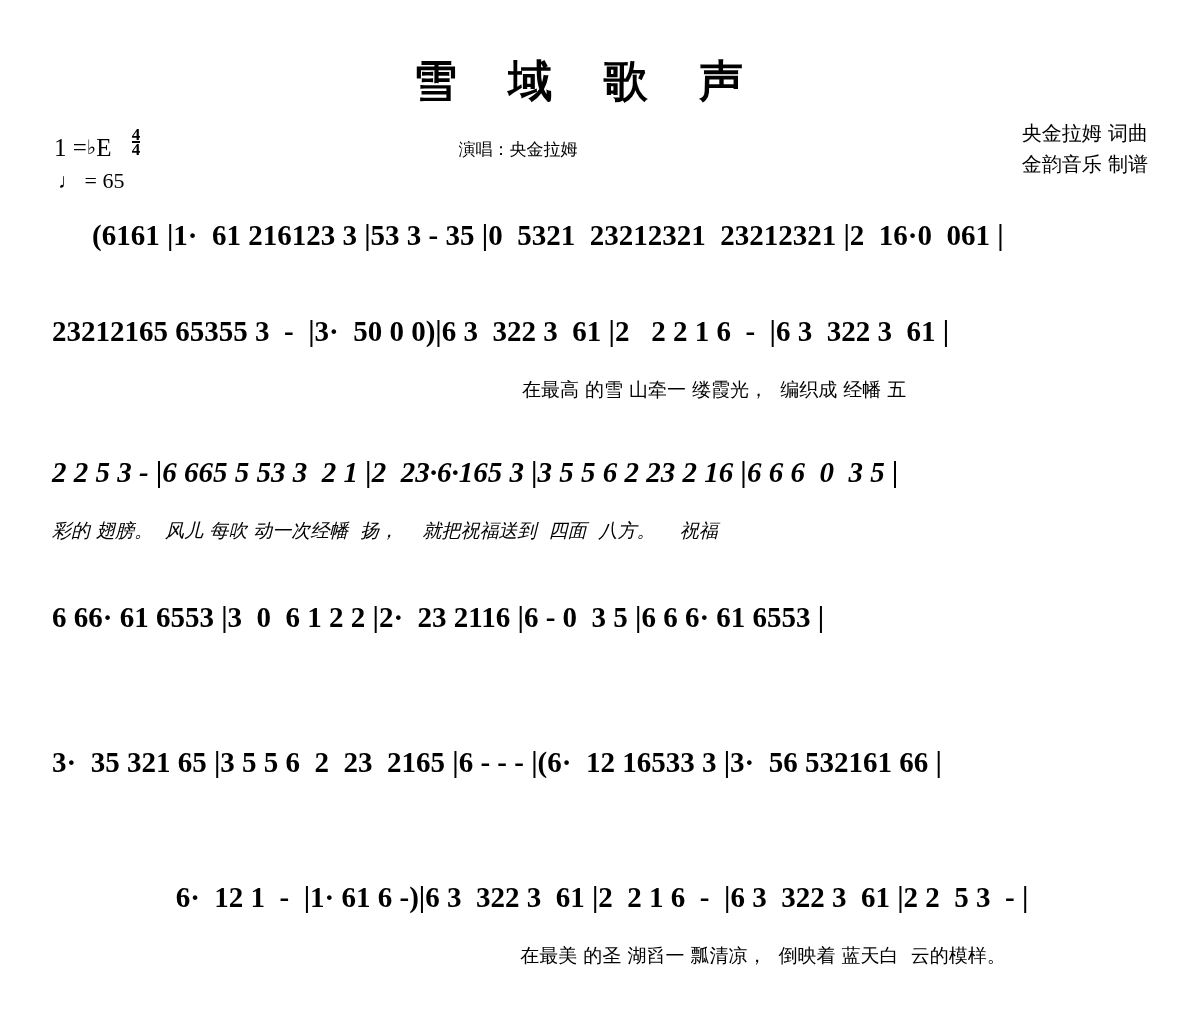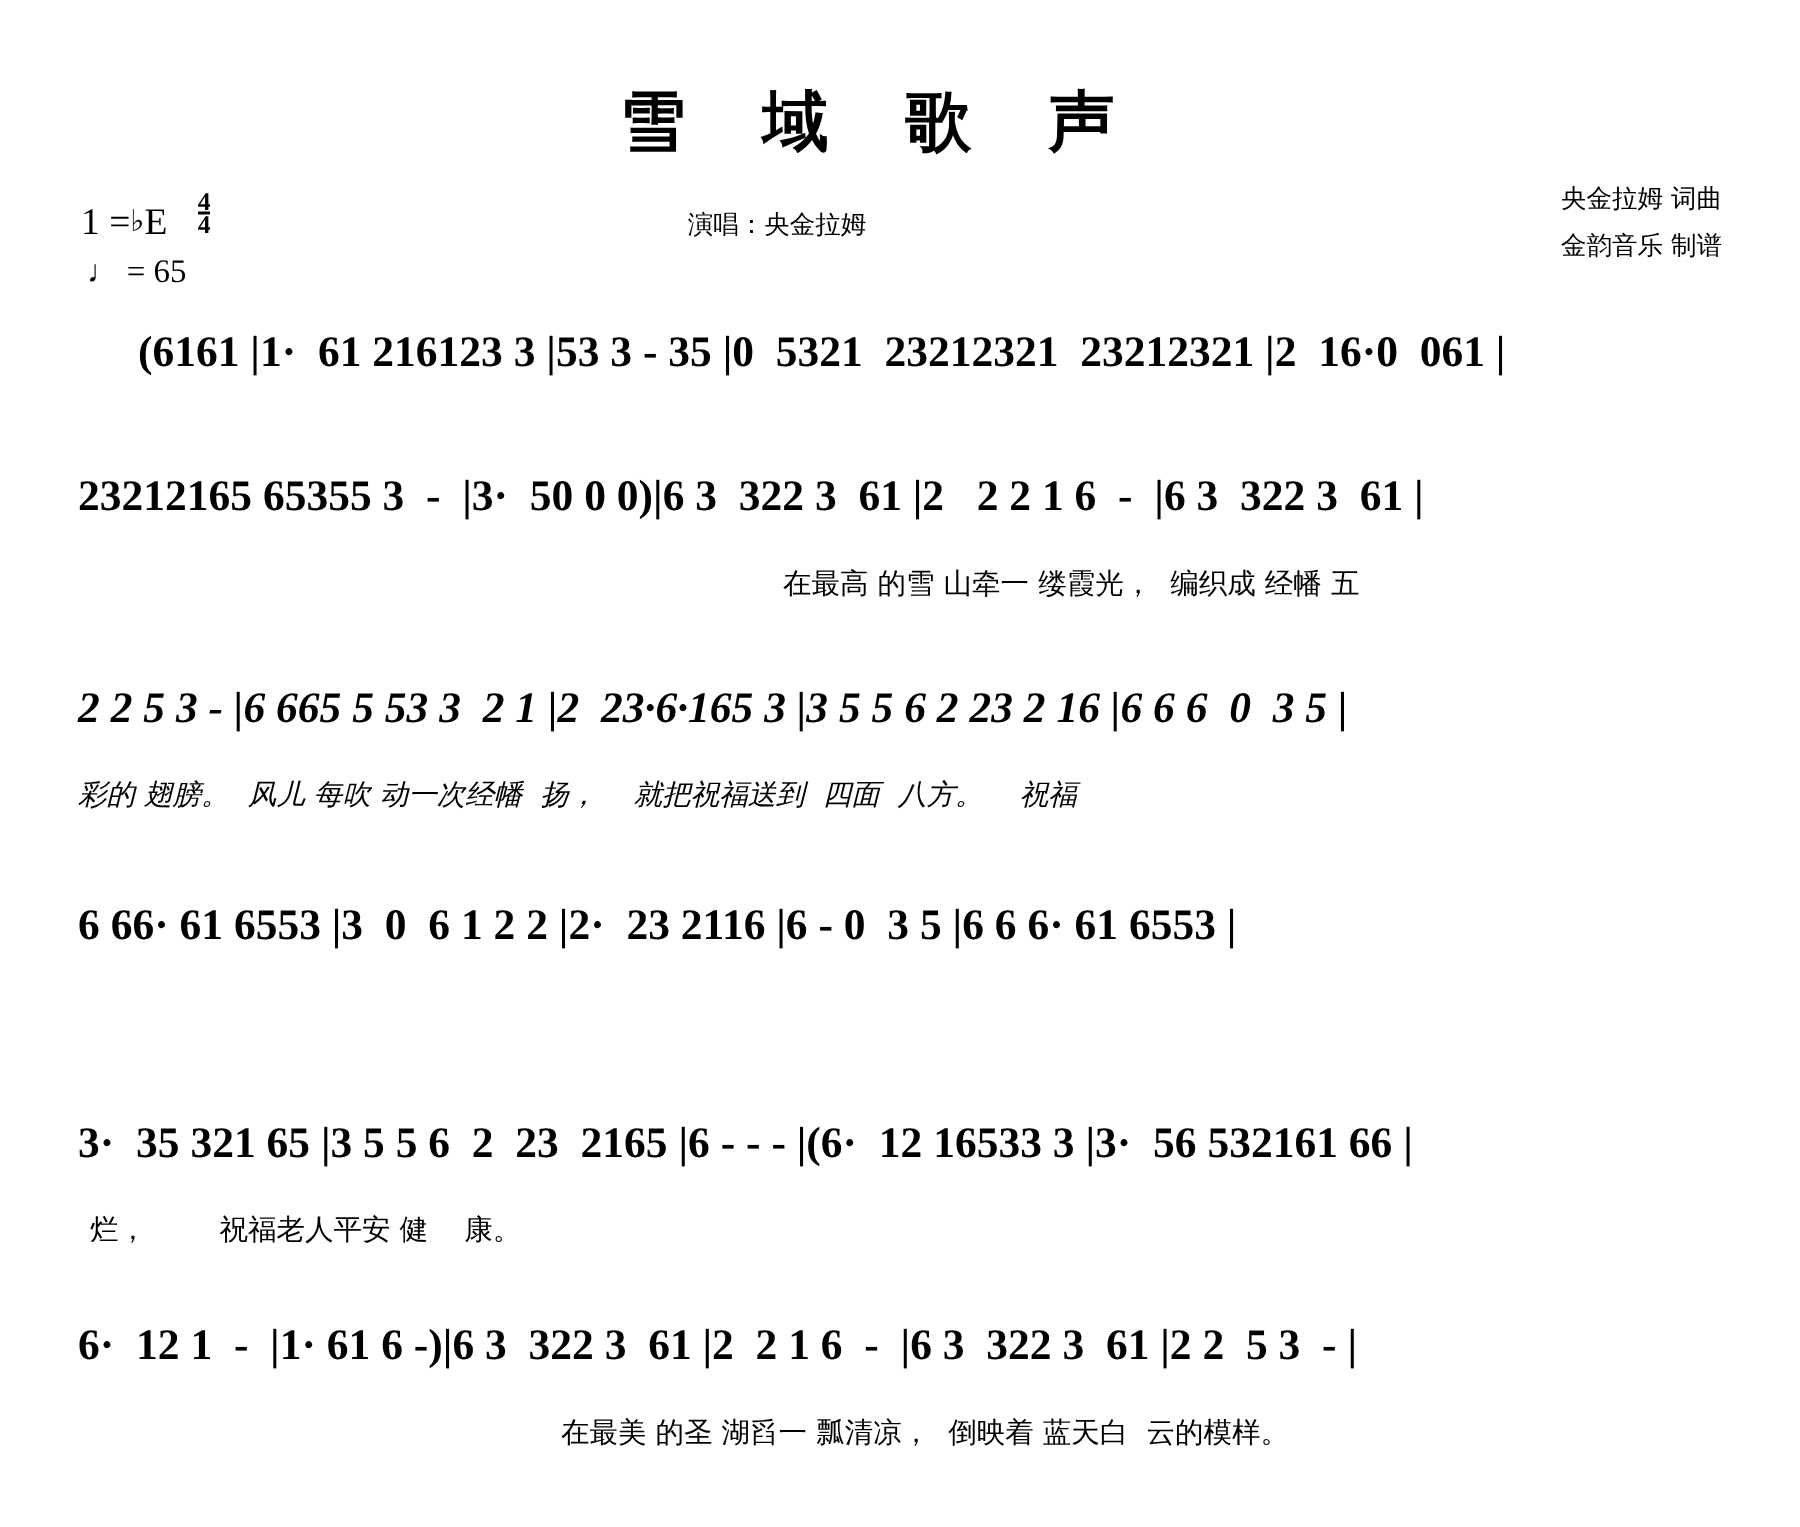--- a/index.html
+++ b/index.html
@@ -37,21 +37,21 @@
     text-align: center;
     font-family: "DejaVu Sans", sans-serif;
     font-size: 17px;
   }
   .credits {
     position: absolute;
     top: 118px;
     right: 52px;
     text-align: left;
     font-family: "DejaVu Sans", sans-serif;
-    font-size: 17px;
+    font-size: 20px;
     line-height: 31px;
   }
 
   
   .keysig {
     position: absolute;
     top: 128px;
     left: 54px;
     font-family: "Liberation Serif", serif;
     font-size: 25px;
@@ -98,21 +98,21 @@
     font-size: 19px;
     white-space: pre;
     line-height: 26px;
     margin-top: 28px;
   }
   .sys1 { top: 218px; margin-left: 40px; }
   .sys2 { top: 314px; }
   .sys3 { top: 455px; font-style: italic; }
   .sys4 { top: 600px; }
   .sys5 { top: 745px; }
-  .sys6 { top: 880px; }
+  .sys6 { top: 880px; text-align: center; }
 
   .sys2 .lyrics { margin-left: 470px; }
   .sys5 .lyrics { margin-left: 8px; }
   .sys6 .lyrics { margin-left: 322px; }
 </style>
 </head>
 <body>
 
 <div class="title">雪 域 歌 声</div>
 
@@ -150,19 +150,18 @@
   <div class="notes">2 2 5 3 - |6 665 5 53 3  2 1 |2  23·6·165 3 |3 5 5 6 2 23 2 16 |6 6 6  0  3 5 |</div>
   <div class="lyrics">彩的 翅膀。  风儿 每吹 动一次经幡  扬，    就把祝福送到  四面  八方。    祝福</div>
 </div>
 
 <div class="system sys4">
   <div class="notes">6 66· 61 6553 |3  0  6 1 2 2 |2·  23 2116 |6 - 0  3 5 |6 6 6· 61 6553 |</div>
 </div>
 
 <div class="system sys5">
   <div class="notes">3·  35 321 65 |3 5 5 6  2  23  2165 |6 - - - |(6·  12 16533 3 |3·  56 532161 66 |</div>
-  <div class="lyrics">烂，        祝福老人平安 健    康。</div>
 </div>
 
 <div class="system sys6">
   <div class="notes">6·  12 1  -  |1· 61 6 -)|6 3  322 3  61 |2  2 1 6  -  |6 3  322 3  61 |2 2  5 3  - |</div>
   <div class="lyrics">在最美 的圣 湖舀一 瓢清凉，  倒映着 蓝天白  云的模样。</div>
 </div>
 
 </body></html>

